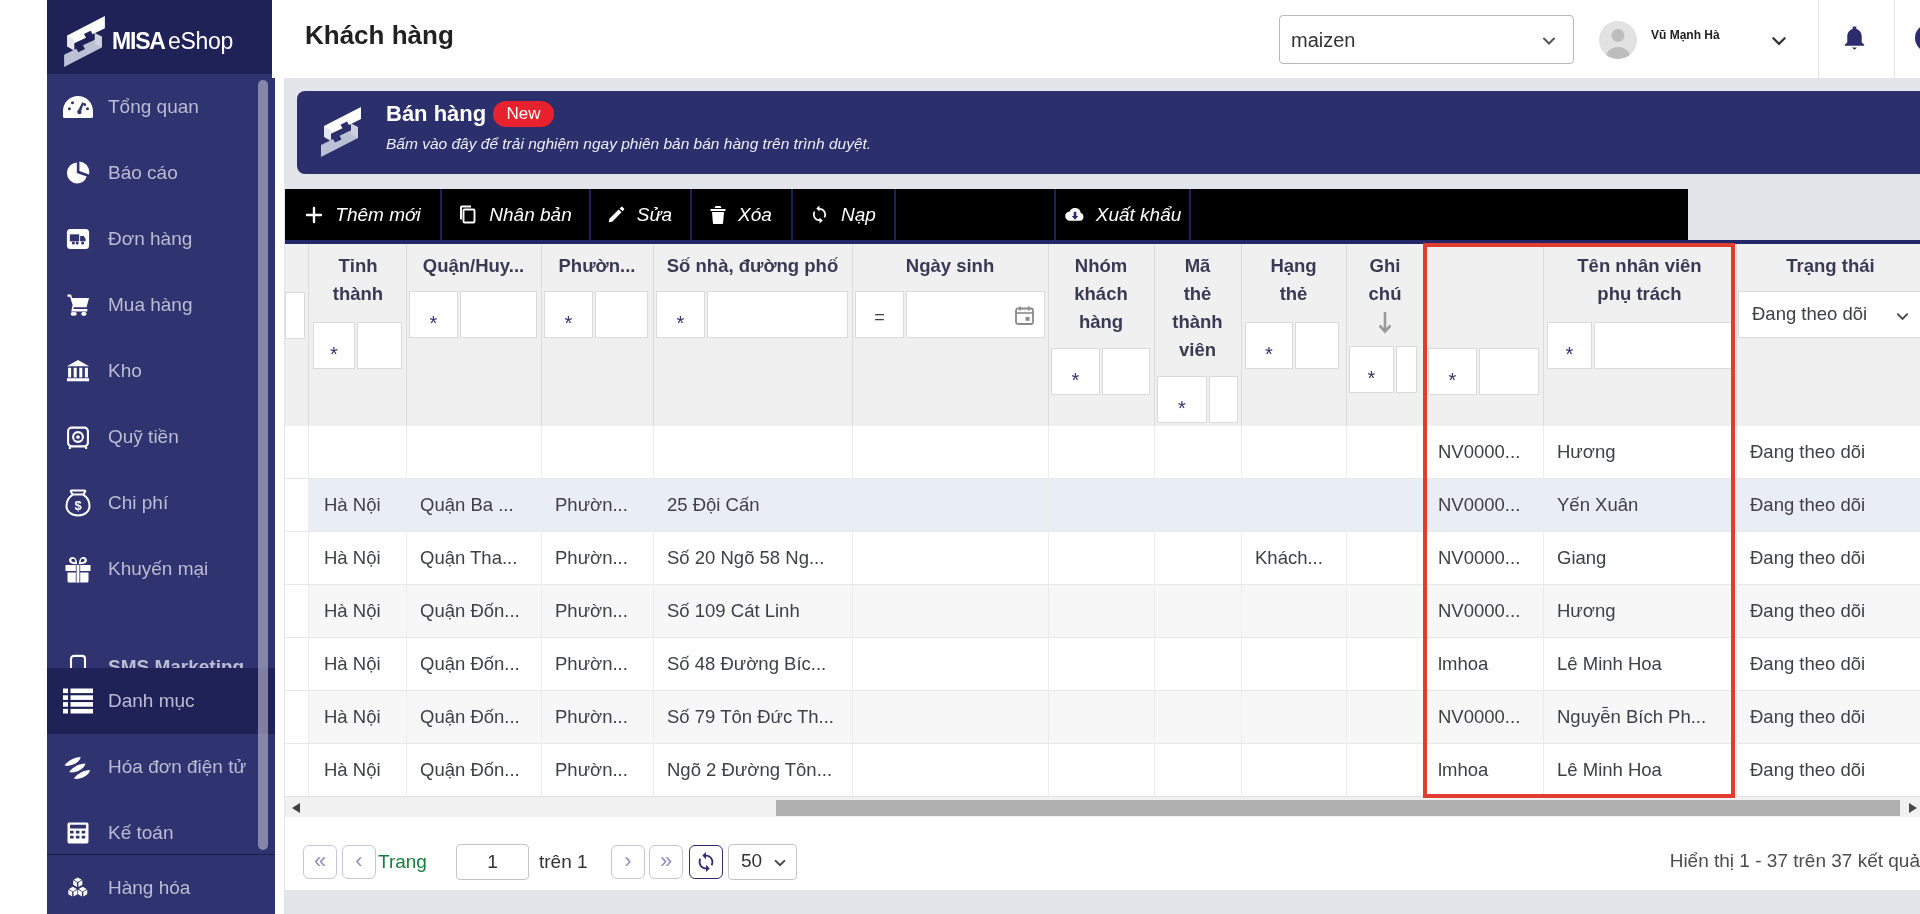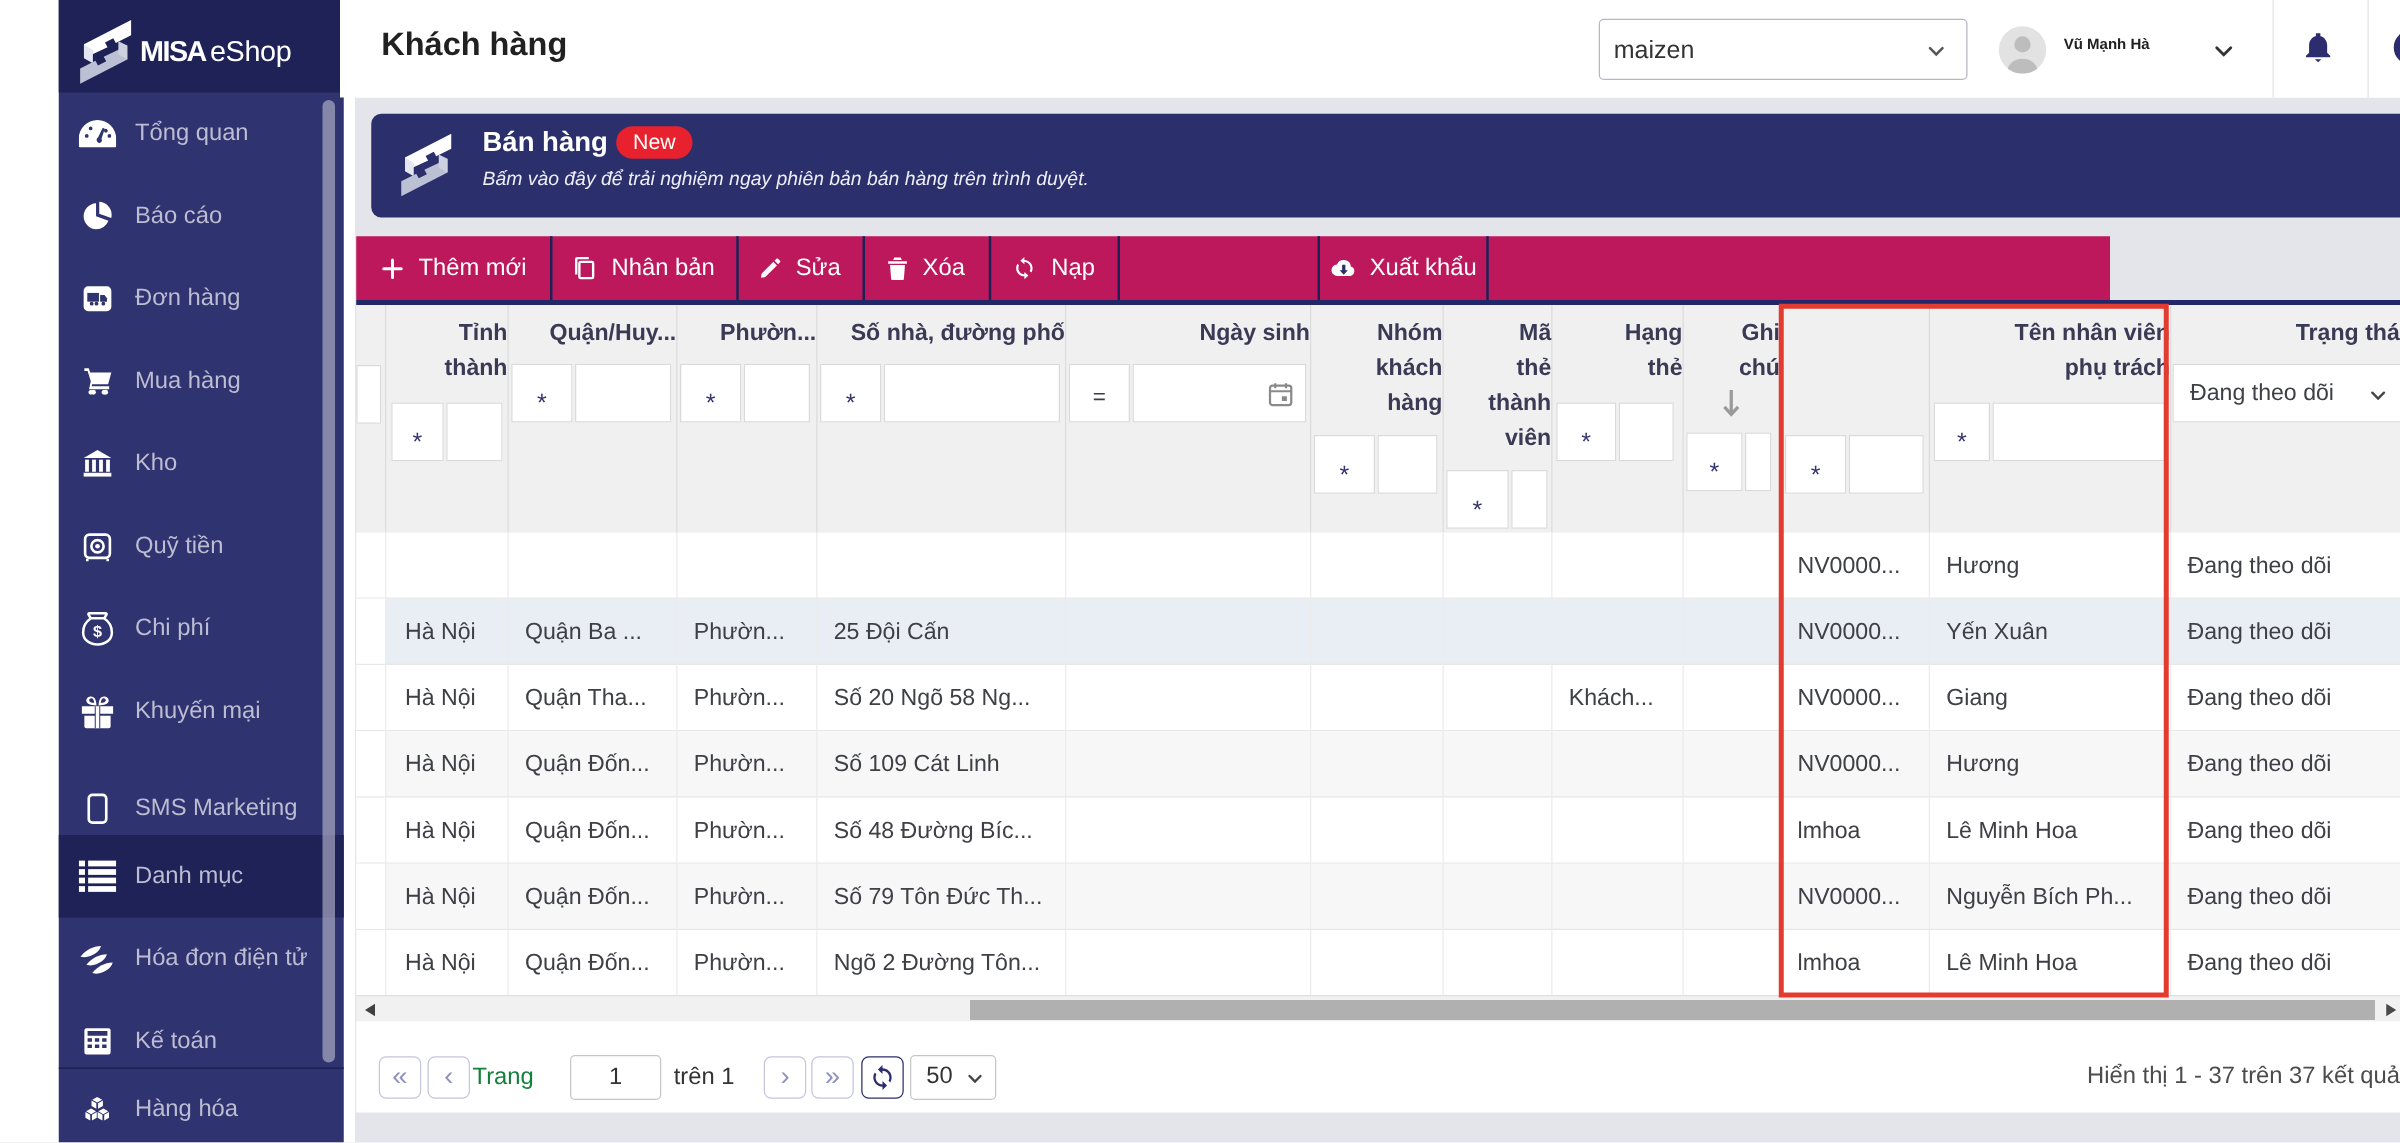--- a/index.html
+++ b/index.html
@@ -25,30 +25,30 @@
 .hdr-div { top:0; width:1px; height:78px; background:#e4e4e8; }
 
 
 #graypanel { left:237px; top:78px; width:1683px; height:836px; background:#e4e5ea; }
 
 
 #banner { left:250px; top:91px; width:1658px; height:83px; background:#2b2f6c; border-radius:8px; }
 
 
 
-#toolbar { left:238px; top:189px; width:1403px; height:51px; background:#be185d; }
+#toolbar { left:238px; top:189px; width:1403px; height:51px; background:#000000;font-style:italic; }
 #tbltop { left:238px; top:240px; width:1670px; height:4px; background:#232667; }
 .tbtn { position:absolute; top:0; height:51px; display:flex; align-items:center; justify-content:center; color:#fff; font-size:19px; }
 .tbtn svg { margin-right:11px; }
 .tb-sep { position:absolute; top:0; width:2px; height:51px; background:#1d2055; }
 
 
 #tablehead { left:238px; top:244px; width:1670px; height:182px; background:#f0f0f1; }
 .col-div { position:absolute; top:0; width:1px; background:#dcdcdc; }
-.hcell-title { position:absolute; font-weight:bold; font-size:18.5px; color:#3a3a55; text-align:right; line-height:28px; }
+.hcell-title { position:absolute; font-weight:bold; font-size:18.5px; color:#3a3a55; text-align:center; line-height:28px; }
 .filter { position:absolute; height:47px; display:flex; }
 .filter .op { width:49px; margin-right:2px; background:#fff; border:1px solid #dadada; font-size:20px; color:#33336e; text-align:center; line-height:62px; flex:none; }
 .filter .inp { flex:1; background:#fff; border:1px solid #dadada; position:relative; }
 #tbody { left:238px; top:426px; width:1670px; height:371px; background:#fff; }
 .trow { position:absolute; left:0; width:1643px; height:53px; border-bottom:1px solid #e7e7e7; }
 .trow .cell { position:absolute; top:0; height:53px; line-height:52px; font-size:18.5px; color:#3e4045; padding-left:14px; overflow:hidden; white-space:nowrap; }
 .trow.stripe { background:#f7f7f8; }
 .trow.sel { background:#e9eef4; }
 #redbox { left:1376px; top:243px; width:312px; height:555px; border:4px solid #e23c31; }
 
@@ -167,21 +167,21 @@
             <path d="M4.5 18.5h21V27a1.5 1.5 0 0 1-1.5 1.5H6A1.5 1.5 0 0 1 4.5 27z"></path>
             <rect x="12.8" y="11" width="4.4" height="17.5" fill="#2f336f"></rect>
             <rect x="13.6" y="11" width="2.8" height="17.5" fill="#fff"></rect>
             <path d="M14.2 10.3C9.3 10.3 6.6 9.2 6.1 7c-.7-3 3.3-5.2 6-3 1.2.9 1.9 2.9 2.1 6.3zm-2.9-5.2c-1.3-1-3.2 0-2.9 1.4.2 1 1.5 1.6 4 1.7-.2-1.6-.6-2.7-1.1-3.1z"></path>
             <path d="M15.8 10.3c4.9 0 7.6-1.1 8.1-3.3.7-3-3.3-5.2-6-3-1.2.9-1.9 2.9-2.1 6.3zm2.9-5.2c1.3-1 3.2 0 2.9 1.4-.2 1-1.5 1.6-4 1.7.2-1.6.6-2.7 1.1-3.1z"></path>
           </g>
         </svg>
     </span>
       <span class="mi-tx">Khuyến mại</span>
     </div>
-  <div class="menuitem" style="top:614px;">
+  <div class="menuitem" style="top:634px;font-weight:bold;">
       <span class="mi-ic">
     <svg width="28" height="28" viewBox="0 0 24 24" fill="none" stroke="#fff">
           <rect x="6" y="2.5" width="12" height="19" rx="2.5" stroke-width="1.8"></rect>
         </svg>
     </span>
       <span class="mi-tx">SMS Marketing</span>
     </div>
   <div class="menuitem active" style="top:668px;">
       <span class="mi-ic">
     <svg width="30" height="26" viewBox="0 0 30 26" fill="#fff">

